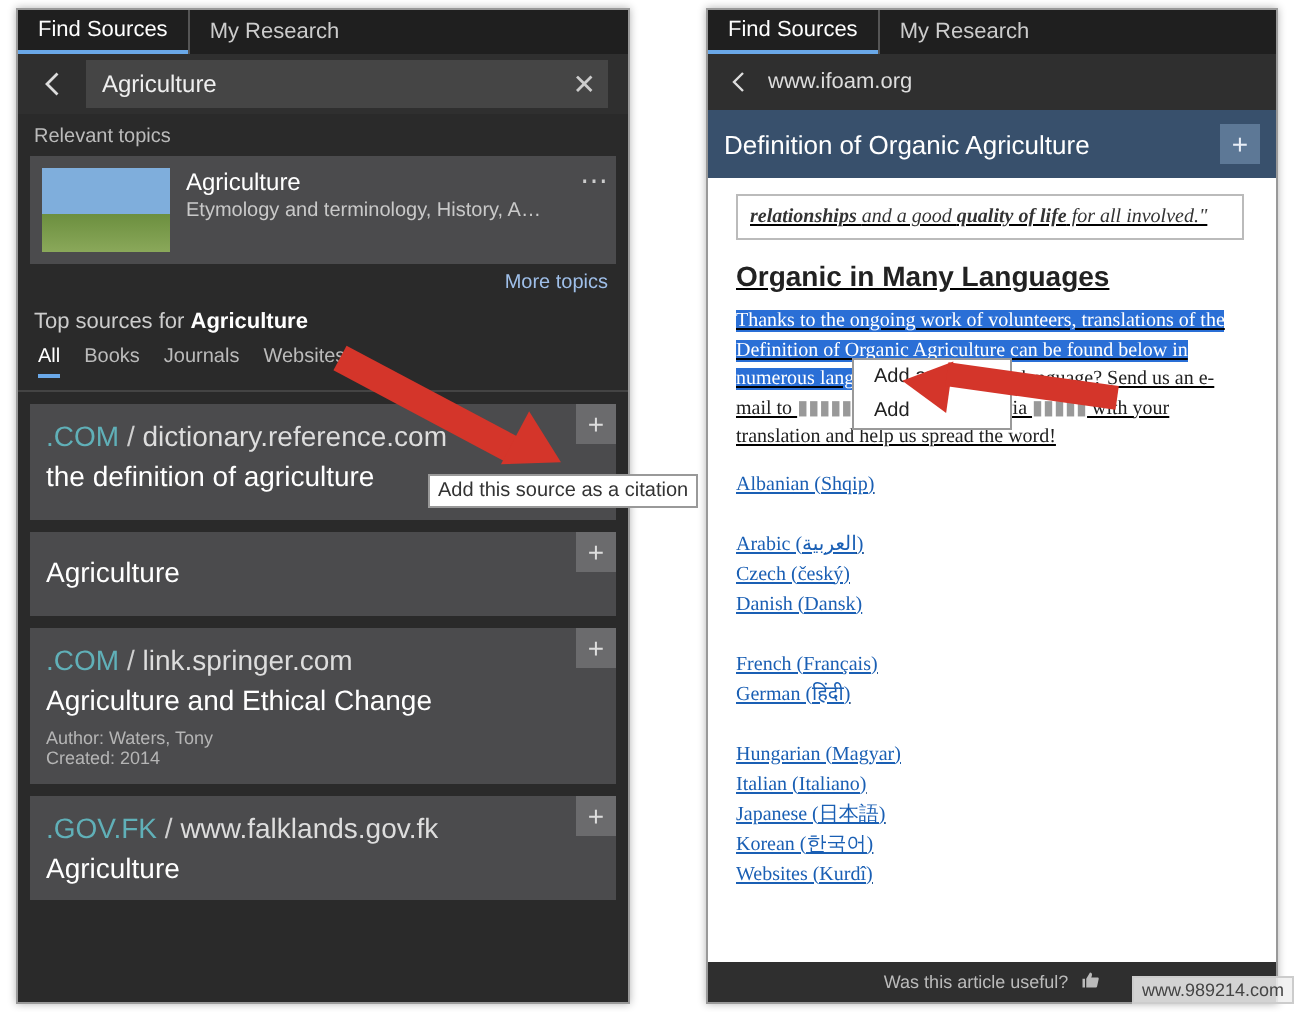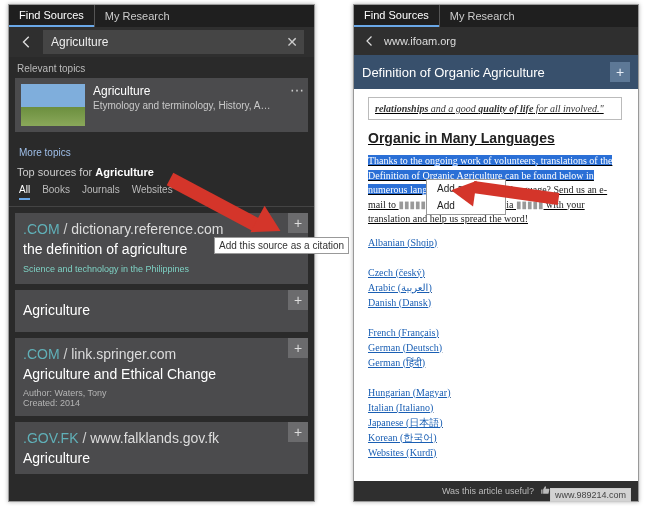--- a/index.html
+++ b/index.html
@@ -77,21 +77,21 @@
     gap:8px;
     position:relative;
   }
   .topic-thumb {
     width: 64px; height: 42px;
     background: linear-gradient(#7faedc 0%, #7faedc 55%, #6c8f3f 55%, #8aa85a 100%);
   }
   .topic-txt .title { color:#fff; font-size:12px; }
   .topic-txt .sub { color:#c9c9c9; font-size:10px; margin-top:2px;white-space:nowrap;overflow:hidden;text-overflow:ellipsis;max-width:180px;}
   .topic-dots { position:absolute;top:4px;right:4px;color:#ccc;font-size:14px;cursor:pointer; }
-  .more-topics { text-align:left;color:#9fbfe9;font-size:10px;padding:15px 10px 6px;cursor:pointer; }
+  .more-topics { text-align:right;color:#9fbfe9;font-size:10px;padding:4px 10px 6px;cursor:pointer; }
   .src-heading { color:#ccc;font-size:11px;padding:2px 8px; }
   .src-heading b { color:#fff;font-weight:600; }
   .filter-row { display:flex;gap:12px;padding:4px 10px 6px;color:#bbb;font-size:10px;border-bottom:1px solid #444; }
   .filter-row span { cursor:pointer; }
   .filter-row span.active { color:#fff;border-bottom:2px solid #6aa8e8;padding-bottom:3px; }
   .cards { flex:1;overflow:hidden;position:relative; }
   .card {
     background:#4b4b4d;margin:6px;padding:8px 8px 8px 8px;position:relative;
   }
   .card .src-line { font-size:14px;color:#cfcfcf; }
@@ -127,21 +127,21 @@
   .doc-h { font-family:Arial,sans-serif;font-weight:bold;font-size:14px;margin:6px 0 8px;color:#222; }
   .doc-p { font-size:10px;line-height:1.45;color:#222; }
   .hl { background:#2a6fd6;color:#fff; }
   .ctx-menu {
     position:absolute;left:72px;top:66px;background:#fff;border:1px solid #999;font-family:"Segoe UI",Arial;font-size:10px;color:#222;z-index:4;margin-top:24px;
   }
   .ctx-menu div { padding:3px 10px;cursor:pointer; }
   .lang-list { font-size:10px;color:#333;margin-top:8px;line-height:1.5; }
   .lang-list a { color:#1a5fb4;text-decoration:underline;cursor:pointer; }
   .footer-bar { background:#2f2f2f;height:20px;display:flex;align-items:center;justify-content:center;color:#bbb;font-size:9px;gap:6px; }
-  .watermark { position:absolute;right:16px;bottom:4px;background:rgba(240,240,240,.85);border:1px solid #ccc;padding:1px 4px;font-size:9px;color:#444;font-family:Arial; }
+  .watermark { position:absolute;right:0;bottom:4px;background:rgba(240,240,240,.85);border:1px solid #ccc;padding:1px 4px;font-size:9px;color:#444;font-family:Arial; }
 </style>
 </head>
 <body>
 
 <div class="pane left">
   <div class="tabs">
     <div class="tab active">Find Sources</div>
     <div class="tab sep">My Research</div>
   </div>
   <div class="nav-row">
@@ -172,21 +172,20 @@
     <span class="active">All</span>
     <span>Books</span>
     <span>Journals</span>
     <span>Websites</span>
   </div>
   <div class="cards">
     <div class="card">
       <div class="add-btn">+</div>
       <div class="src-line"><span class="dom">.COM</span> / <span class="url">dictionary.reference.com</span></div>
       <div class="ctitle">the definition of agriculture</div>
-      <div class="tags">Science and technology in the Philippines</div>
     </div>
     <div class="card">
       <div class="add-btn">+</div>
       <div class="ctitle">Agriculture</div>
     </div>
     <div class="card">
       <div class="add-btn">+</div>
       <div class="src-line"><span class="dom">.COM</span> / <span class="url">link.springer.com</span></div>
       <div class="ctitle">Agriculture and Ethical Change</div>
       <div class="meta" style="white-space:pre-line;">Author: Waters, Tony
@@ -235,26 +234,25 @@
       </div>
 
       <div class="ctx-menu">
         <div>Add and Cite</div>
         <div>Add</div>
       </div>
 
       <div class="lang-list">
         <div><a>Albanian (Shqip)</a></div>
         <br style="line-height:4px;">
+        <div><a>Arabic (العربية)</a></div>
         <div><a>Czech (český)</a></div>
-        <div><a>Arabic (العربية)</a></div>
         <div><a>Danish (Dansk)</a></div>
         <br style="line-height:4px;">
         <div><a>French (Français)</a></div>
-        <div><a>German (Deutsch)</a></div>
         <div><a>German (हिंदी)</a></div>
         <br style="line-height:4px;">
         <div><a>Hungarian (Magyar)</a></div>
         <div><a>Italian (Italiano)</a></div>
         <div><a>Japanese (日本語)</a></div>
         <div><a>Korean (한국어)</a></div>
         <div><a>Websites (Kurdî)</a></div>
         <br style="line-height:4px;">
         
         <br style="line-height:4px;">

